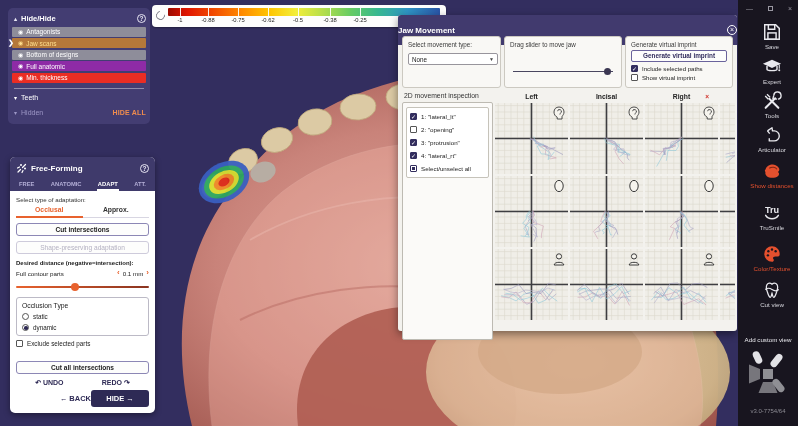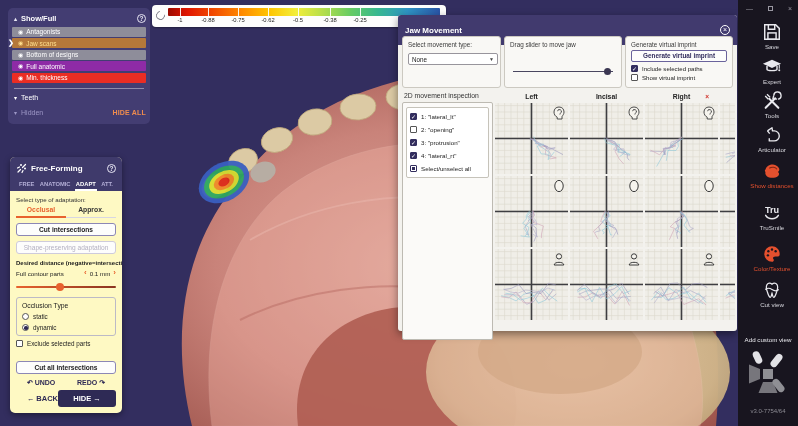--- a/index.html
+++ b/index.html
@@ -33,22 +33,22 @@
     padding-left:6px; color:#fff; font-size:6.5px; }
   .sh-row .eye { font-size:6px; margin-right:3px; line-height:1; }
   .sh-sel-arrow { position:absolute; left:-4px; top:1px; color:#fff; font-size:7px; font-weight:bold; }
   .sh-divider { height:1px; background:rgba(255,255,255,.4); margin:5px 2px 0 2px; }
   .sh-group { display:flex; align-items:center; height:13px; color:#fff; font-size:7px; margin-top:2px; }
   .sh-group .chev { font-size:6px; margin:0 4px 0 2px; }
   .sh-group.dim { color:#9d97c6; }
   .hide-all { margin-left:auto; color:#ef8c4e; font-weight:bold; font-size:7px; letter-spacing:.2px; }
 
   
-  #freeform { position:absolute; left:10px; top:157px; width:112px; height:256px; z-index:30;
-    background:#fef9c3; border-radius:5px; box-shadow:0 2px 6px rgba(0,0,0,.4); overflow:hidden; }
+  #freeform { position:absolute; left:10px; top:157px; width:145px; height:256px; z-index:30;
+    background:#ffffff; border-radius:5px; box-shadow:0 2px 6px rgba(0,0,0,.4); overflow:hidden; }
   #ff-head { background:#3f3a6b; padding:4px 6px 0 6px; }
   #ff-title-row { display:flex; align-items:center; color:#fff; font-size:8px; font-weight:bold; height:14px; }
   #ff-title-row svg { margin-right:4px; }
   #ff-tabs { display:flex; justify-content:space-between; padding:4px 2px 0 2px; height:16px; }
   .ff-tab { color:#b3aed6; font-size:5.8px; font-weight:bold; padding:2px 1px 3px 1px; }
   .ff-tab.active { color:#fff; border-bottom:2px solid #fff; }
   #ff-body { padding:5px 6px; }
   .ff-label { font-size:6.2px; color:#333; }
   #adapt-tabs { display:flex; margin-top:3px; }
   .adapt-tab { flex:1; text-align:center; font-size:6.8px; font-weight:bold; color:#333;
@@ -79,21 +79,21 @@
   #ff-undo-row { display:flex; justify-content:space-around; margin-top:5px; font-size:7px; font-weight:bold; color:#2e2a55; }
   #ff-bottom { position:absolute; bottom:6px; left:6px; right:6px; display:flex; align-items:center; justify-content:flex-end; }
   #ff-back { font-size:7.5px; font-weight:bold; color:#2e2a55; }
   #ff-next { background:#2e2a55; color:#fff; font-size:7.5px; font-weight:bold; border-radius:3px;
     width:58px; height:17px; text-align:center; line-height:17px; }
 
   
   #dialog { position:absolute; left:398px; top:15px; width:339px; height:316px; z-index:20;
     background:#f3f2ee; border-radius:3px; box-shadow:0 3px 8px rgba(0,0,0,.45); }
   #dlg-titlebar { position:absolute; left:0; top:0; right:0; height:30px; background:#413a6e;
-    border-radius:3px 3px 0 0; display:flex; align-items:center; padding:0 7px; }
+    border-radius:3px 3px 0 0; display:flex; align-items:center; padding:0 0; }
   #dlg-title { color:#fff; font-size:8px; font-weight:bold; }
   #dlg-close { margin-left:auto; width:10px; height:10px; border:1px solid #fff; border-radius:50%;
     color:#fff; font-size:7px; line-height:8.5px; text-align:center; }
   #dlg-sections { position:absolute; left:4px; right:4px; top:21px; height:52px; display:flex; gap:3px; }
   .dlg-sec { background:#f9f8f5; border:1px solid #ccc9c1; border-radius:3px; padding:4px 5px; position:relative; }
   .dlg-sec-label { font-size:6.3px; color:#3a3a3a; }
   #sec-move { width:99px; }
   #sec-slider { flex:1; }
   #sec-imprint { width:108px; }
   #move-select { margin-top:5px; width:90px; height:12px; background:#fff; border:1px solid #98959c;
@@ -203,21 +203,21 @@
         <span class="cb-label" style="left: 116px;">-0.62</span>
         <span class="cb-label" style="left: 146px;">-0.5</span>
         <span class="cb-label" style="left: 178px;">-0.38</span>
         <span class="cb-label" style="left: 208px;">-0.25</span>
       </div>
   </div>
 
   <div id="showhide">
     <div class="hdr">
       <span class="chev">▴</span>
-      <span>Show/Full</span>
+      <span>Hide/Hide</span>
       <span class="help-circle">?</span>
     </div>
     <div id="sh-rows">
         <div class="sh-row" style="background: rgb(142, 141, 154); color: rgb(255, 255, 255);">
           <span class="eye">◉</span>
           <span>Antagonists</span>
         </div>
         <div class="sh-row" style="background: rgb(181, 120, 58); color: rgb(255, 223, 142);">
           <span class="sh-sel-arrow">❯</span>
           <span class="eye">◉</span>

